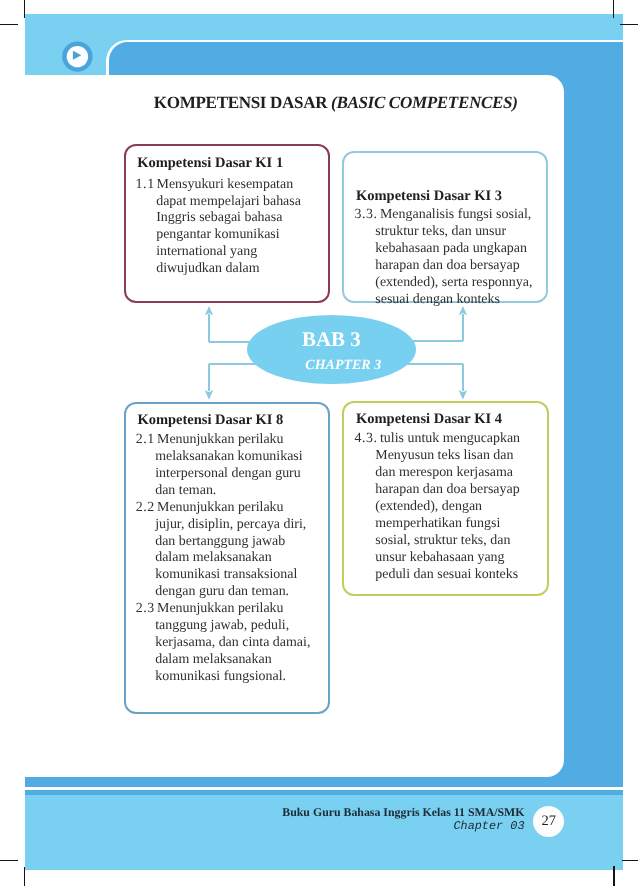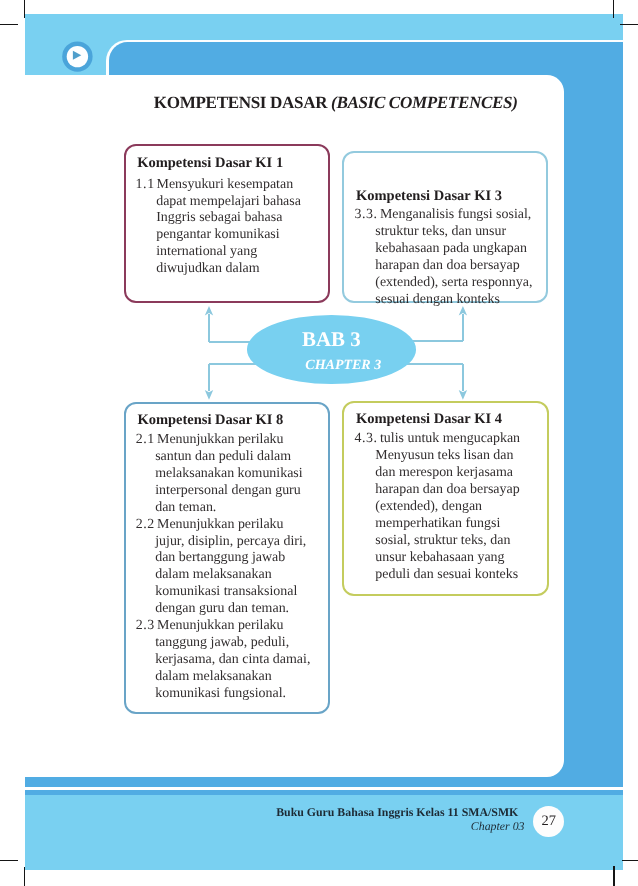--- a/index.html
+++ b/index.html
@@ -74,22 +74,22 @@
                  border-radius:50%;background:#78d0f0;
                  display:flex;flex-direction:column;align-items:center;justify-content:center;padding-top:6.6px;box-sizing:border-box;}
   #chapter-badge .bab{font-size:20.9px;font-weight:bold;color:#ffffff;line-height:25.8px;}
   #chapter-badge .chap{font-size:14px;font-weight:bold;font-style:italic;color:#ffffff;line-height:25.8px;margin-left:24px;}
 
   
   #connectors{position:absolute;left:0;top:0;width:638px;height:886px;pointer-events:none;}
 
   
   #footer-text{position:absolute;left:270px;top:805.8px;width:254.5px;text-align:right;}
-  #footer-text .ft1{font-size:11.85px;font-weight:bold;color:#1d2a34;line-height:13.7px;white-space:nowrap;text-align:center;}
-  #footer-text .ft2{font-size:11.85px;font-style:italic;color:#1d2a34;line-height:13.7px;}
+  #footer-text .ft1{font-size:11.85px;font-weight:bold;color:#1d2a34;line-height:13.7px;white-space:nowrap;}
+  #footer-text .ft2{font-size:11.85px;font-style:italic;color:#1d2a34;line-height:13.7px;font-family:Liberation Mono, monospace;}
   #page-number{position:absolute;left:533.2px;top:805.6px;width:31px;height:31px;border-radius:50%;
                background:#fdfdfd;display:flex;align-items:center;justify-content:center;
                font-size:14.5px;color:#221e1f;}
 </style>
 </head>
 <body>
 
 <div class="page" id="page">
 
   <div id="header-band"></div>
@@ -149,21 +149,20 @@
   </div>
 
   <div class="kd-box" id="kd2">
     <div class="pad">
       <div class="kd-head">Kompetensi Dasar KI 8</div>
       <ul class="kd-list">
           <li class="kd-item">
             <span class="kd-num">2.1</span>
             <span class="kd-txt">
               <span class="kd-line">Menunjukkan perilaku</span>
-              <span class="kd-line">santun dan peduli dalam</span>
               <span class="kd-line">melaksanakan komunikasi</span>
               <span class="kd-line">interpersonal dengan guru</span>
               <span class="kd-line">dan teman.</span>
             </span>
           </li>
           <li class="kd-item">
             <span class="kd-num">2.2</span>
             <span class="kd-txt">
               <span class="kd-line">Menunjukkan perilaku</span>
               <span class="kd-line">jujur, disiplin, percaya diri,</span>

